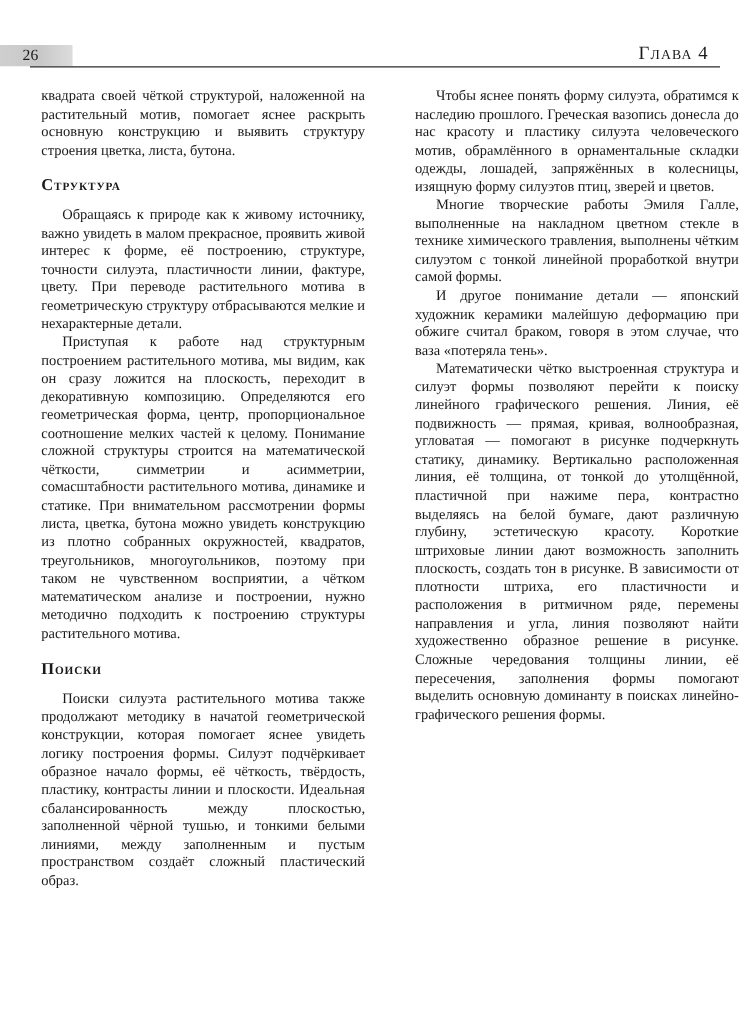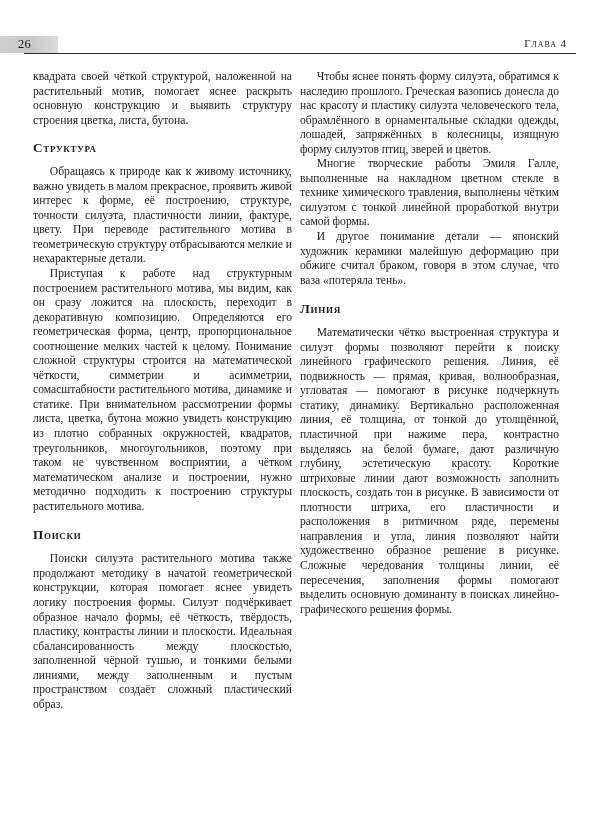--- a/index.html
+++ b/index.html
@@ -45,21 +45,21 @@
     font-size: 12.5px;
     line-height: 18px;
     color: #1a1a1a;
     letter-spacing: 0.2px;
   }
 
   .chapter-label {
     position: absolute;
     right: 33px;
     top: -2px;
-    font-size: 11px;
+    font-size: 15px;
     line-height: 18px;
     font-variant: small-caps;
     letter-spacing: 0.9px;
     color: #1a1a1a;
     white-space: nowrap;
     text-align: right;
   }
 
   .head-rule {
     position: absolute;
@@ -71,21 +71,21 @@
   }
 
   
   .columns {
     position: absolute;
     left: 33px;
     right: 27px;
     top: 70px;
     bottom: 40px;
     display: flex;
-    gap: 8px;
+    gap: 40px;
   }
 
   .column {
     width: 259px;
     flex: 0 0 259px;
   }
 
   p.para {
     margin: 0;
     text-indent: 1.45em;
@@ -131,22 +131,21 @@
     <div class="column">
       <p class="para noindent">квадрата своей чёткой структурой, наложенной на растительный мотив, помогает яснее раскрыть основную конструкцию и выявить структуру строения цветка, листа, бутона.</p>
       <h2 class="section">Структура</h2>
       <p class="para">Обращаясь к природе как к живому источнику, важно увидеть в малом прекрасное, проявить живой интерес к форме, её построению, структуре, точности силуэта, пластичности линии, фактуре, цвету. При переводе растительного мотива в геометрическую структуру отбрасываются мелкие и нехарактерные детали.</p>
       <p class="para">Приступая к работе над структурным построением растительного мотива, мы видим, как он сразу ложится на плоскость, переходит в декоративную композицию. Определяются его геометрическая форма, центр, пропорциональное соотношение мелких частей к целому. Понимание сложной структуры строится на математической чёткости, симметрии и асимметрии, сомасштабности растительного мотива, динамике и статике. При внимательном рассмотрении формы листа, цветка, бутона можно увидеть конструкцию из плотно собранных окружностей, квадратов, треугольников, многоугольников, поэтому при таком не чувственном восприятии, а чётком математическом анализе и построении, нужно методично подходить к построению структуры растительного мотива.</p>
       <h2 class="section tight-top">Поиски</h2>
       <p class="para">Поиски силуэта растительного мотива также продолжают методику в начатой геометрической конструкции, которая помогает яснее увидеть логику построения формы. Силуэт подчёркивает образное начало формы, её чёткость, твёрдость, пластику, контрасты линии и плоскости. Идеальная сбалансированность между плоскостью, заполненной чёрной тушью, и тонкими белыми линиями, между заполненным и пустым пространством создаёт сложный пластический образ.</p>
     </div>
 
     <div class="column">
-      <p class="para">Чтобы яснее понять форму силуэта, обратимся к наследию прошлого. Греческая вазопись донесла до нас красоту и пластику силуэта человеческого тела, обрамлённого в орнаментальные складки одежды, лошадей, запряжённых в колесницы, изящную форму силуэтов птиц, зверей и цветов.</p>
+      <p class="para">Чтобы яснее понять форму силуэта, обратимся к наследию прошлого. Греческая вазопись донесла до нас красоту и пластику силуэта человеческого мотив, обрамлённого в орнаментальные складки одежды, лошадей, запряжённых в колесницы, изящную форму силуэтов птиц, зверей и цветов.</p>
       <p class="para">Многие творческие работы Эмиля Галле, выполненные на накладном цветном стекле в технике химического травления, выполнены чётким силуэтом с тонкой линейной проработкой внутри самой формы.</p>
       <p class="para">И другое понимание детали — японский художник керамики малейшую деформацию при обжиге считал браком, говоря в этом случае, что ваза «потеряла тень».</p>
-      <h2 class="section tight-top">Линия</h2>
       <p class="para">Математически чётко выстроенная структура и силуэт формы позволяют перейти к поиску линейного графического решения. Линия, её подвижность — прямая, кривая, волнообразная, угловатая — помогают в рисунке подчеркнуть статику, динамику. Вертикально расположенная линия, её толщина, от тонкой до утолщённой, пластичной при нажиме пера, контрастно выделяясь на белой бумаге, дают различную глубину, эстетическую красоту. Короткие штриховые линии дают возможность заполнить плоскость, создать тон в рисунке. В зависимости от плотности штриха, его пластичности и расположения в ритмичном ряде, перемены направления и угла, линия позволяют найти художественно образное решение в рисунке. Сложные чередования толщины линии, её пересечения, заполнения формы помогают выделить основную доминанту в поисках линейно-графического решения формы.</p>
     </div>
 
   </div>
 
 </div>
 
 </body></html>

